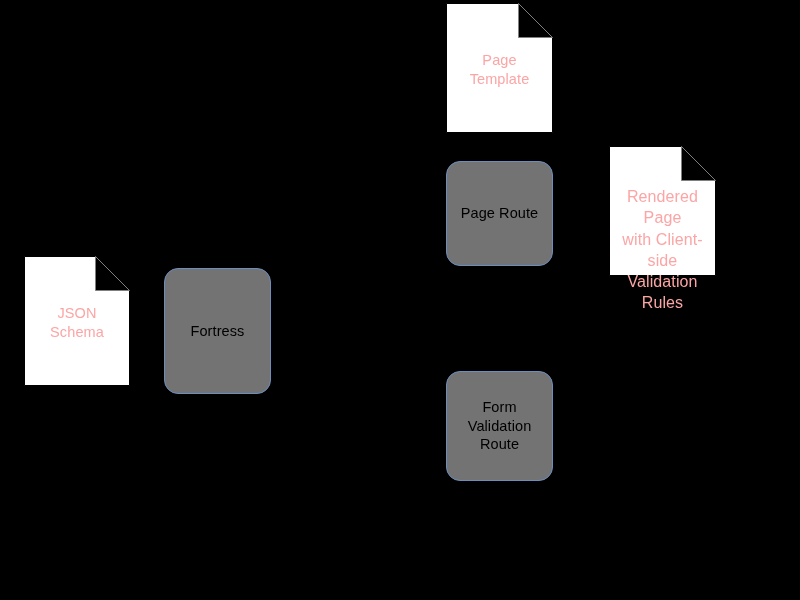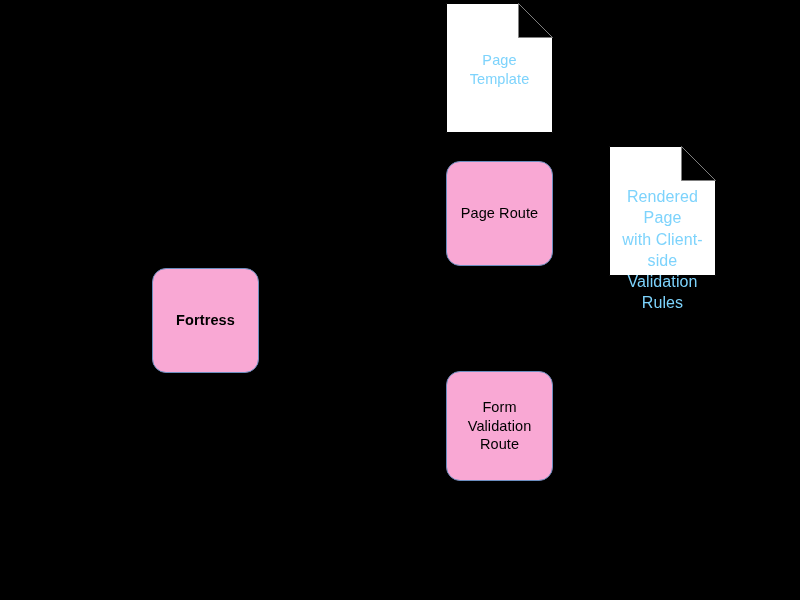--- a/index.html
+++ b/index.html
@@ -17,21 +17,21 @@
   }
 
   
   .node {
     position: absolute;
     box-sizing: border-box;
   }
 
   
   .process {
-    background: #f9a8d4;
+    background: #737373;
     border: 1px solid #6c8ebf;
     border-radius: 14px;
     display: flex;
     align-items: center;
     justify-content: center;
     text-align: center;
   }
   .process .label {
     color: #000000;
     font-size: 14.5px;
@@ -49,35 +49,43 @@
     position: absolute;
     left: 0;
     top: 0;
     display: block;
   }
   .doc .doc-label {
     position: absolute;
     left: 0;
     right: 0;
     text-align: center;
-    color: #7dd3fc;
+    color: #fca5a5;
     font-size: 14.5px;
     line-height: 1.33;
     letter-spacing: 0.1px;
     white-space: pre-line;
     pointer-events: none;
   }
 </style>
 </head>
 <body>
 
 <div id="canvas">
 
+  <div class="node doc" style="left:24px; top:256px; width:106px; height:130px;">
+    <svg width="106" height="130" viewBox="0 0 106 130">
+      <path d="M 0.5 0.5 L 71.5 0.5 L 105.5 34.5 L 105.5 129.5 L 0.5 129.5 Z" fill="#ffffff" stroke="#000000" stroke-width="1"></path>
+      <path d="M 71.5 0.5 L 105.5 34.5 L 71.5 34.5 Z" fill="#000000" stroke="#7f7f7f" stroke-width="1"></path>
+    </svg>
+    <div class="doc-label" style="top:48px;">JSON
+Schema</div>
+  </div>
 
-  <div class="node process" style="left:152px; top:268px; width:107px; height:105px;font-weight:bold;">
+  <div class="node process" style="left:164px; top:268px; width:107px; height:126px;">
     <span class="label">Fortress</span>
   </div>
 
   <div class="node doc" style="left:446px; top:3px; width:107px; height:130px;">
     <svg width="107" height="130" viewBox="0 0 107 130">
       <path d="M 0.5 0.5 L 72.5 0.5 L 106.5 34.5 L 106.5 129.5 L 0.5 129.5 Z" fill="#ffffff" stroke="#000000" stroke-width="1"></path>
       <path d="M 72.5 0.5 L 106.5 34.5 L 72.5 34.5 Z" fill="#000000" stroke="#7f7f7f" stroke-width="1"></path>
     </svg>
     <div class="doc-label" style="top:48px;">Page
 Template</div>

